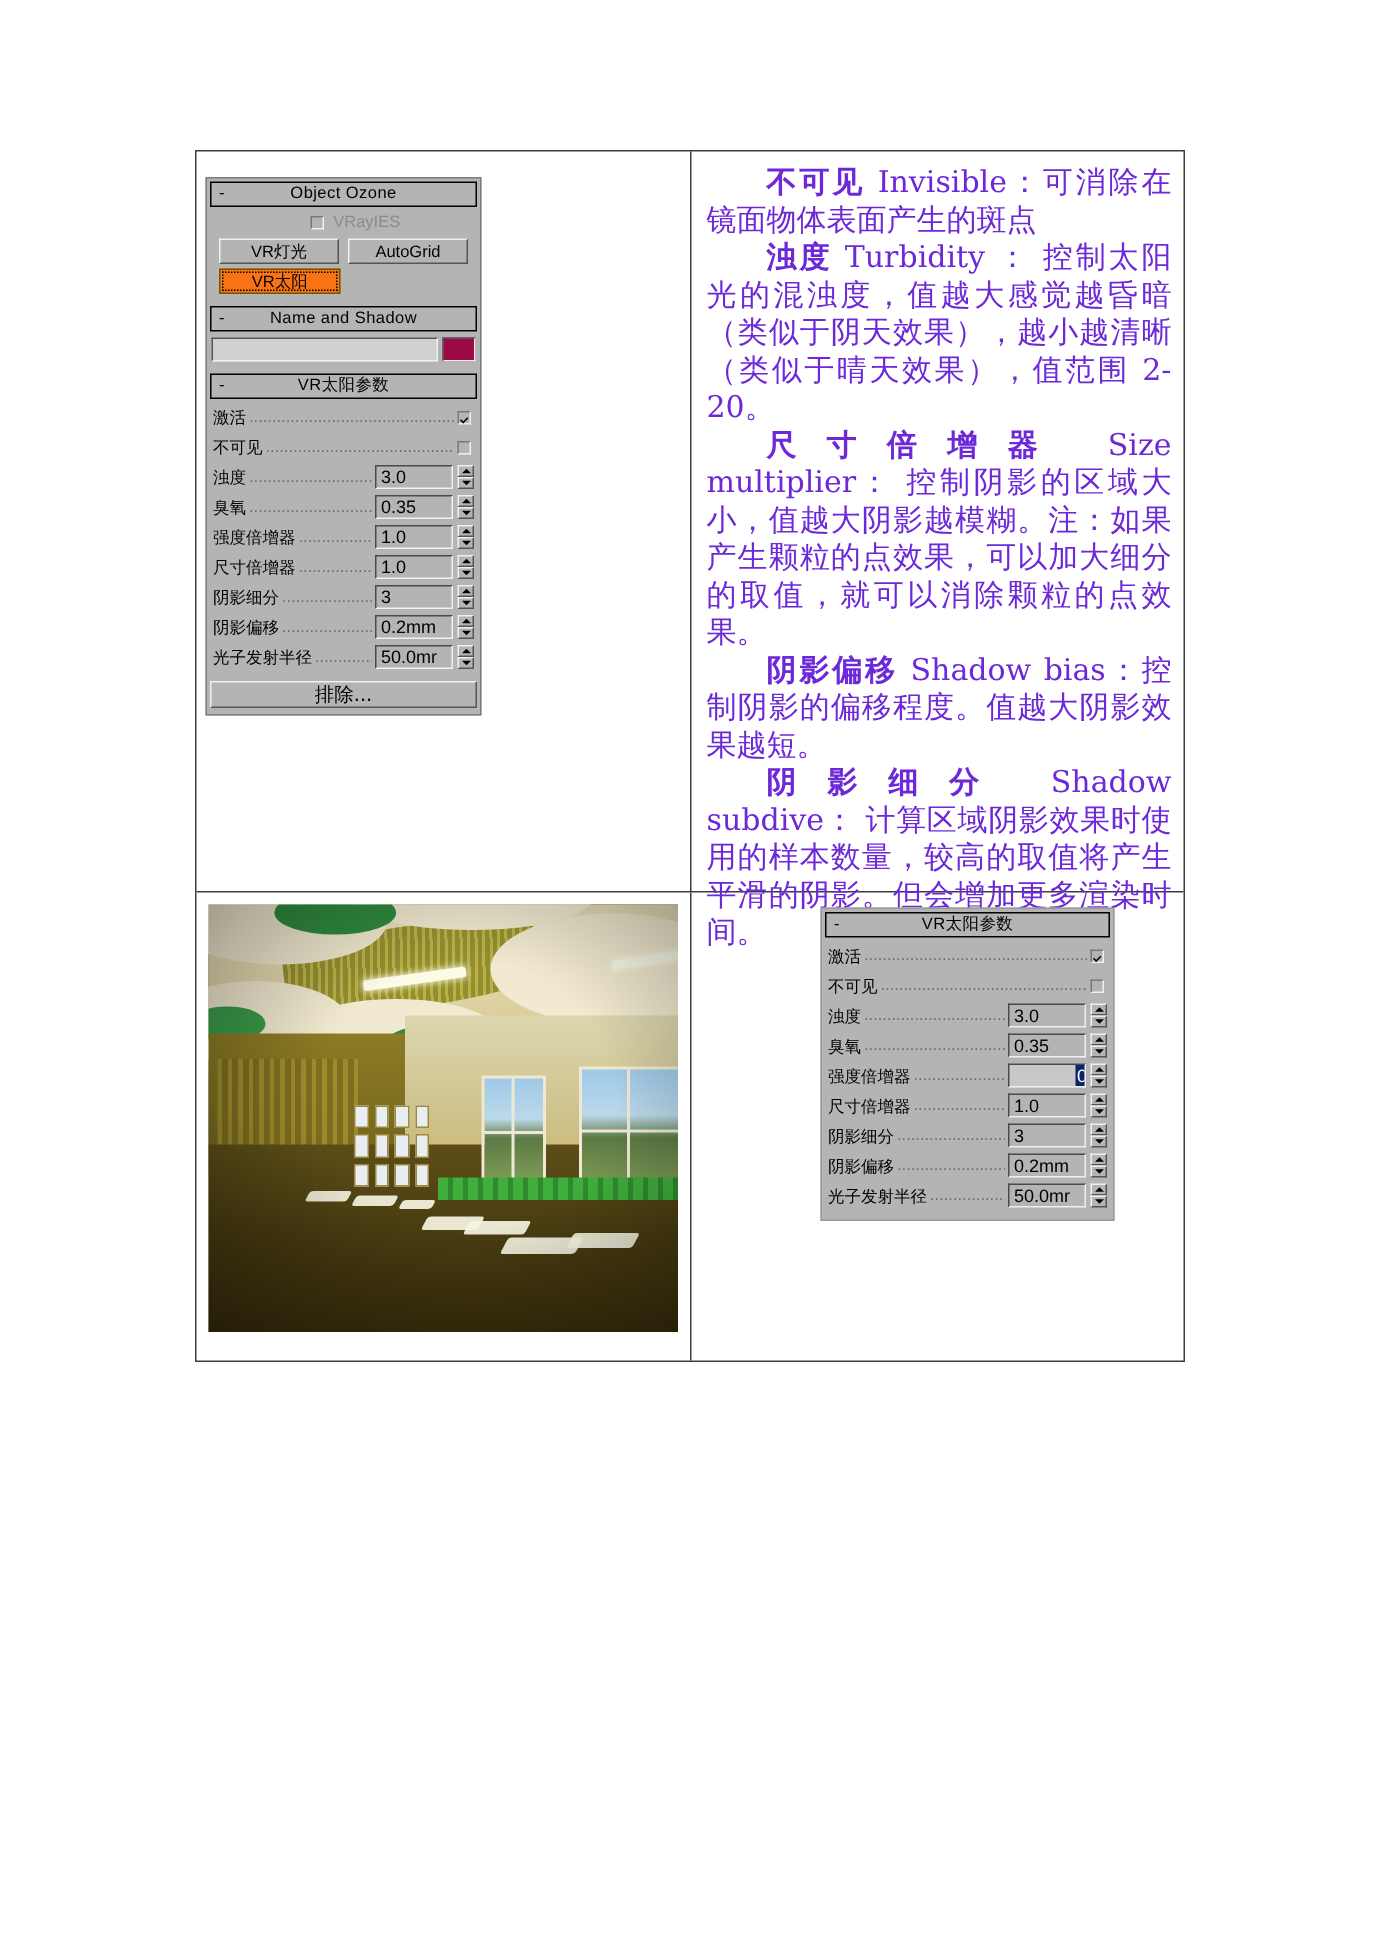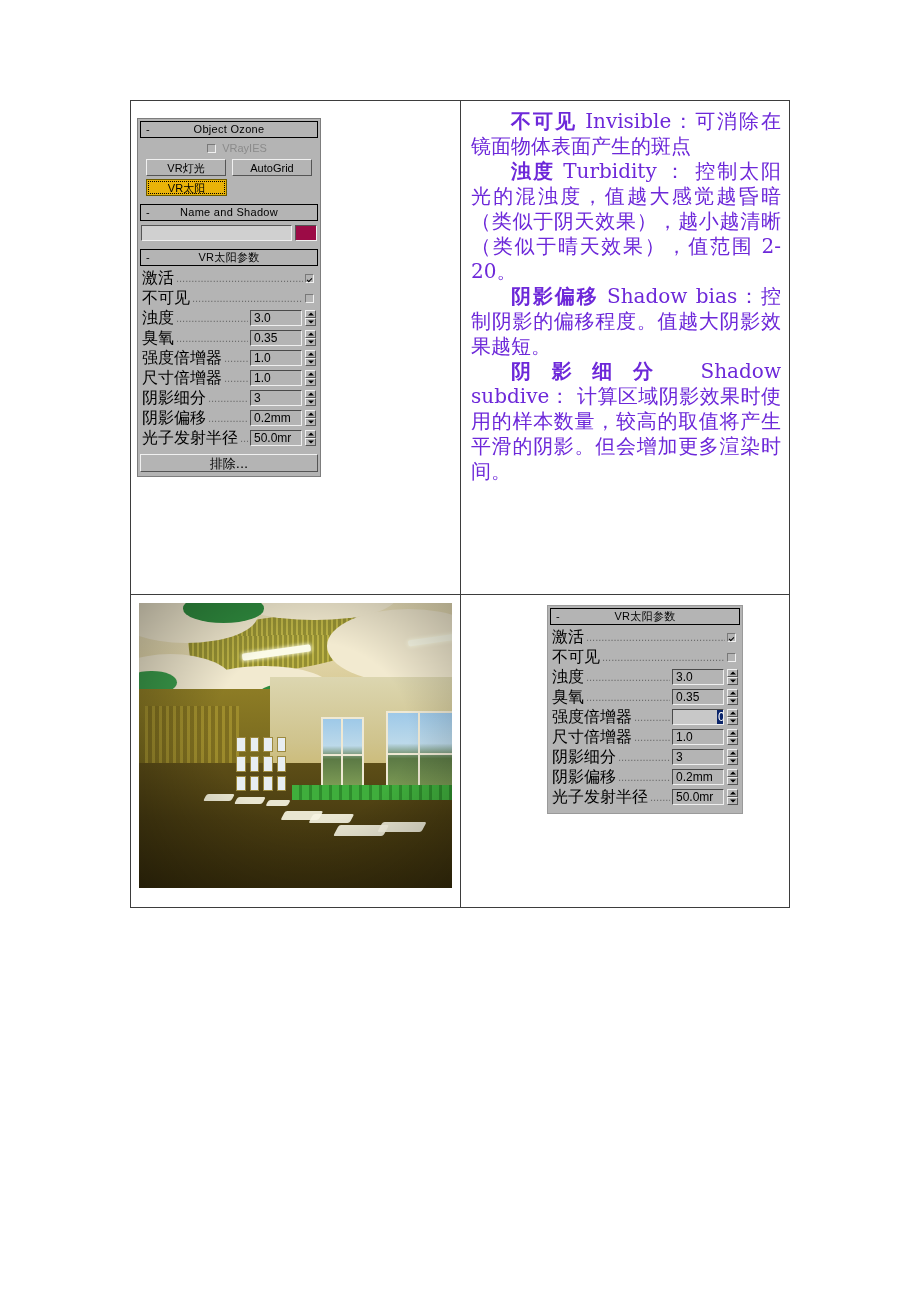--- a/index.html
+++ b/index.html
@@ -68,21 +68,21 @@
 
   .btn-row{display:flex;gap:6px;padding:3px 4px 0 4px;}
   .mbtn{
     flex:1;height:17px;line-height:17px;text-align:center;font-size:11px;
     background:#b4b4b4;
     border-top:1px solid #f0f0f0;border-left:1px solid #f0f0f0;
     border-right:1px solid #555;border-bottom:1px solid #555;
     box-sizing:border-box;cursor:default;
   }
   .mbtn.active{
-    background:#eab308;
+    background:#f97316;
     border:1px solid #6b5a00;
     outline:1px dotted #000;outline-offset:-3px;
     font-weight:400;
   }
   .btn-row.second .spacer{flex:1;}
 
   .namecolor{display:flex;align-items:center;gap:3px;padding:4px 3px 3px 3px;}
   .nameinput{
     flex:1;height:16px;background:#d0d0d0;
     border-top:1px solid #555;border-left:1px solid #555;
@@ -91,21 +91,21 @@
   }
   .swatch{
     width:22px;height:16px;box-sizing:border-box;
     border-top:1px solid #555;border-left:1px solid #555;
     border-right:1px solid #f0f0f0;border-bottom:1px solid #f0f0f0;
   }
 
   
   .prow{display:flex;align-items:center;height:20px;font-size:12px;}
   .plabel{
-    white-space:nowrap;font-size:16px;
+    white-space:nowrap;font-size:11px;
     font-family:Liberation Mono, monospace;
   }
   .dots{
     flex:1;overflow:hidden;white-space:nowrap;color:#6d6d6d;
     font-size:11px;letter-spacing:0px;margin:0 2px;
     font-family:"Liberation Sans",sans-serif;
   }
   .pfield{
     width:52px;height:16px;line-height:15px;box-sizing:border-box;
     background:#b4b4b4;color:#000;font-size:12px;
@@ -353,20 +353,23 @@
         </div>
       </div>
 
       <div class="tcell-right">
         <div class="bodytext">
           <p>
             <b>不可见</b><span> Invisible：可消除在镜面物体表面产生的斑点</span>
           </p>
           <p>
             <b>浊度</b><span> Turbidity ： 控制太阳光的混浊度，值越大感觉越昏暗（类似于阴天效果），越小越清晰（类似于晴天效果），值范围 2-20。</span>
+          </p>
+          <p>
+            <b>尺寸倍增器</b><span> Size multiplier：  控制阴影的区域大小，值越大阴影越模糊。注：如果产生颗粒的点效果，可以加大细分的取值，就可以消除颗粒的点效果。</span>
           </p>
           <p>
             <b>阴影偏移</b><span> Shadow bias：控制阴影的偏移程度。值越大阴影效果越短。</span>
           </p>
           <p>
             <b>阴影细分</b><span> Shadow subdive：   计算区域阴影效果时使用的样本数量，较高的取值将产生平滑的阴影。但会增加更多渲染时间。</span>
           </p>
         </div>
       </div>
     </div>

